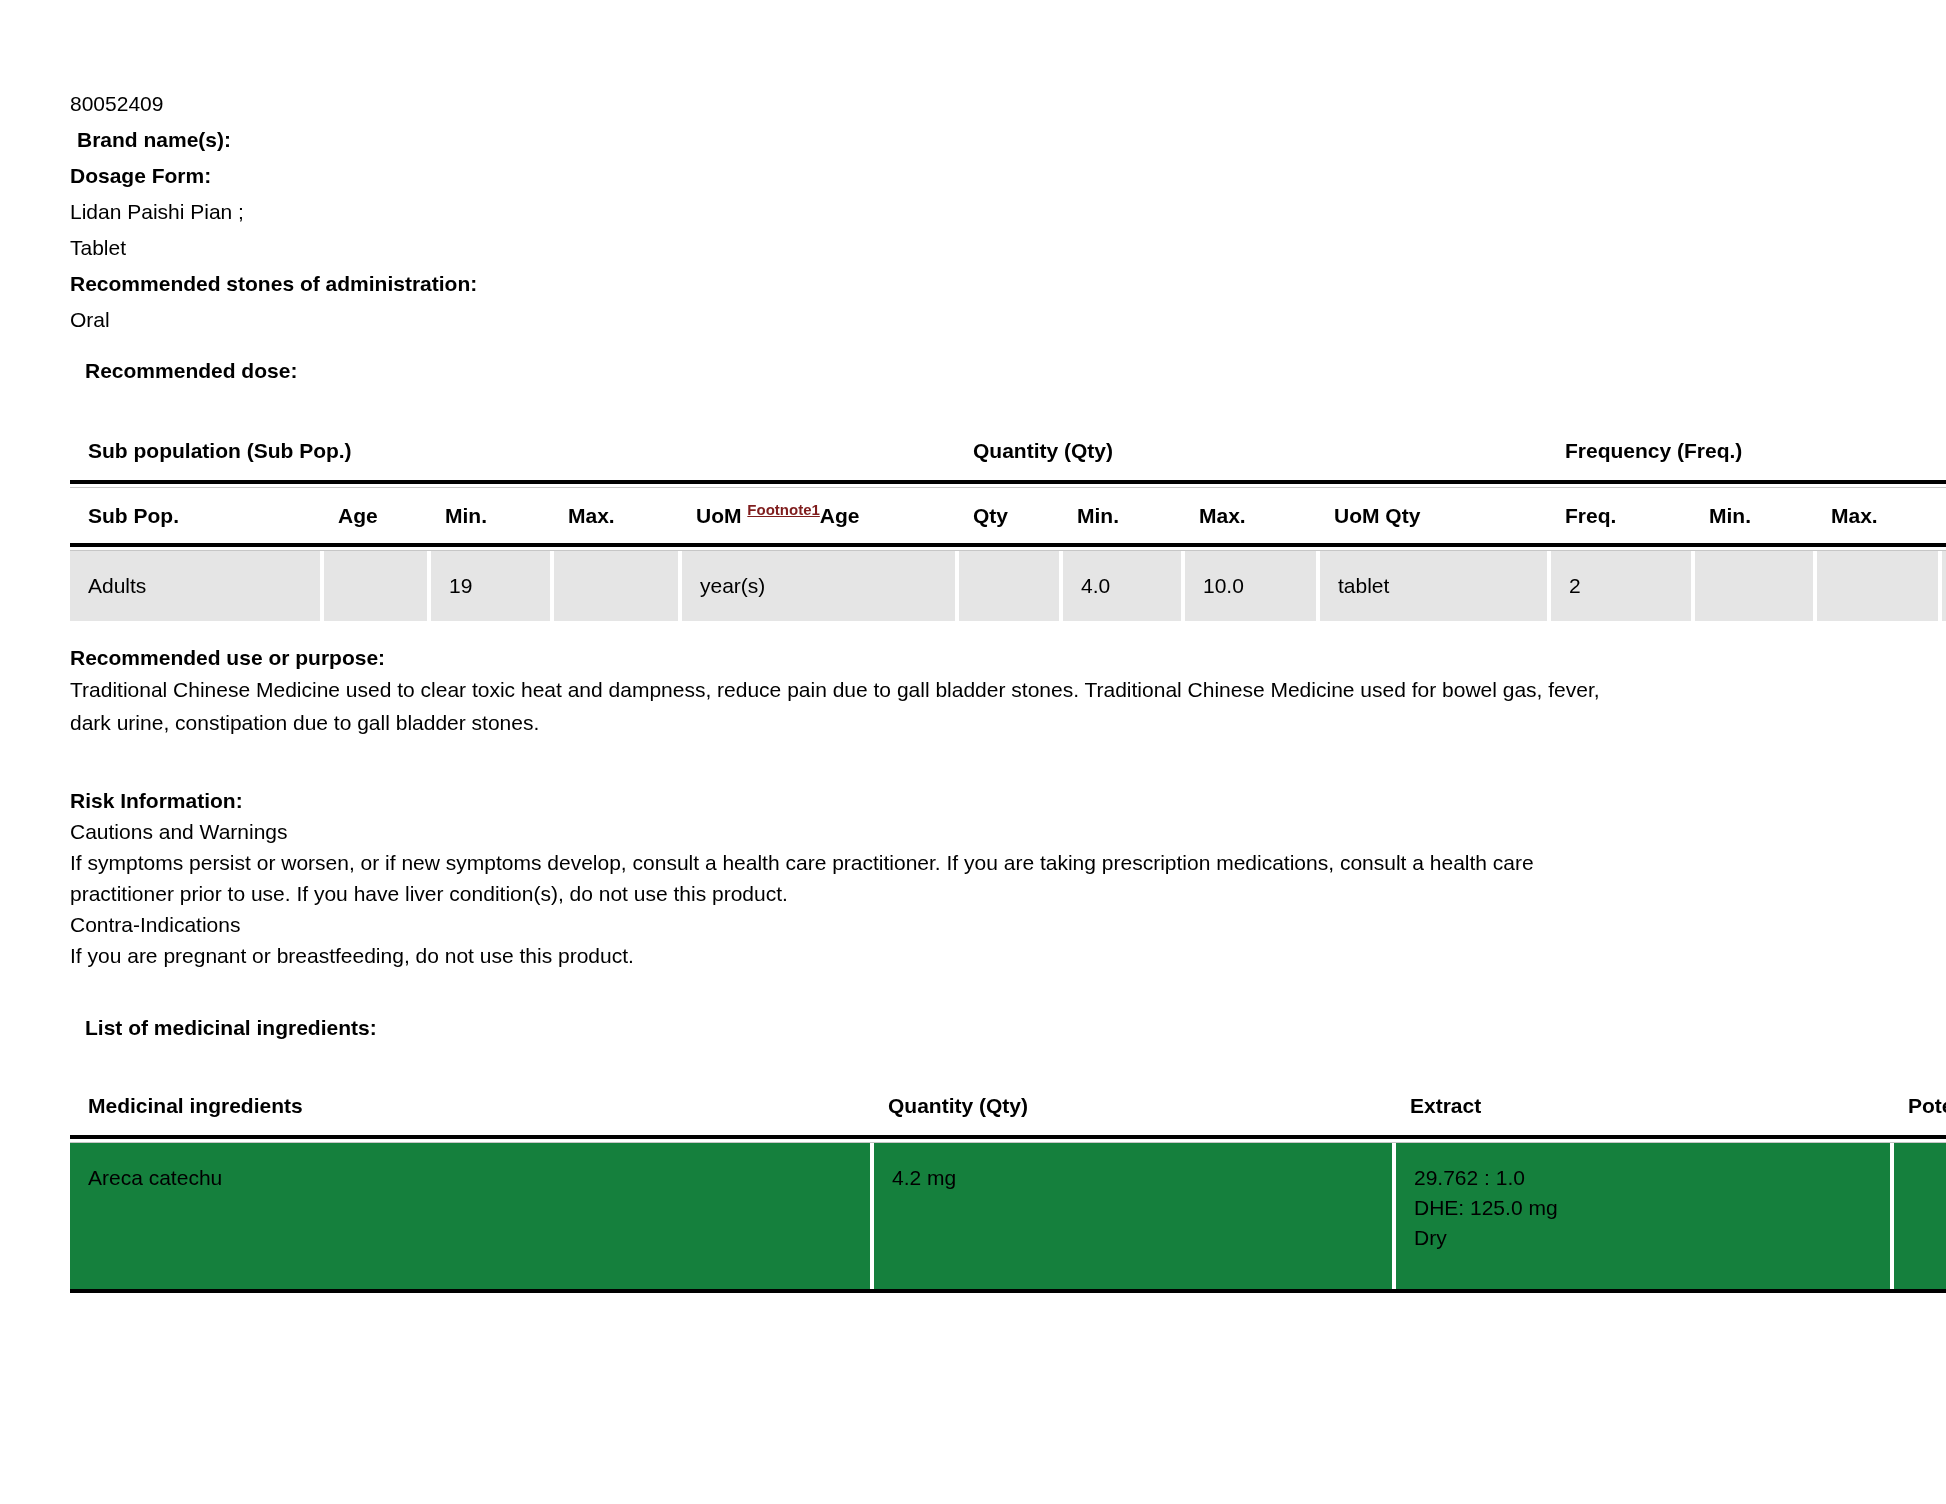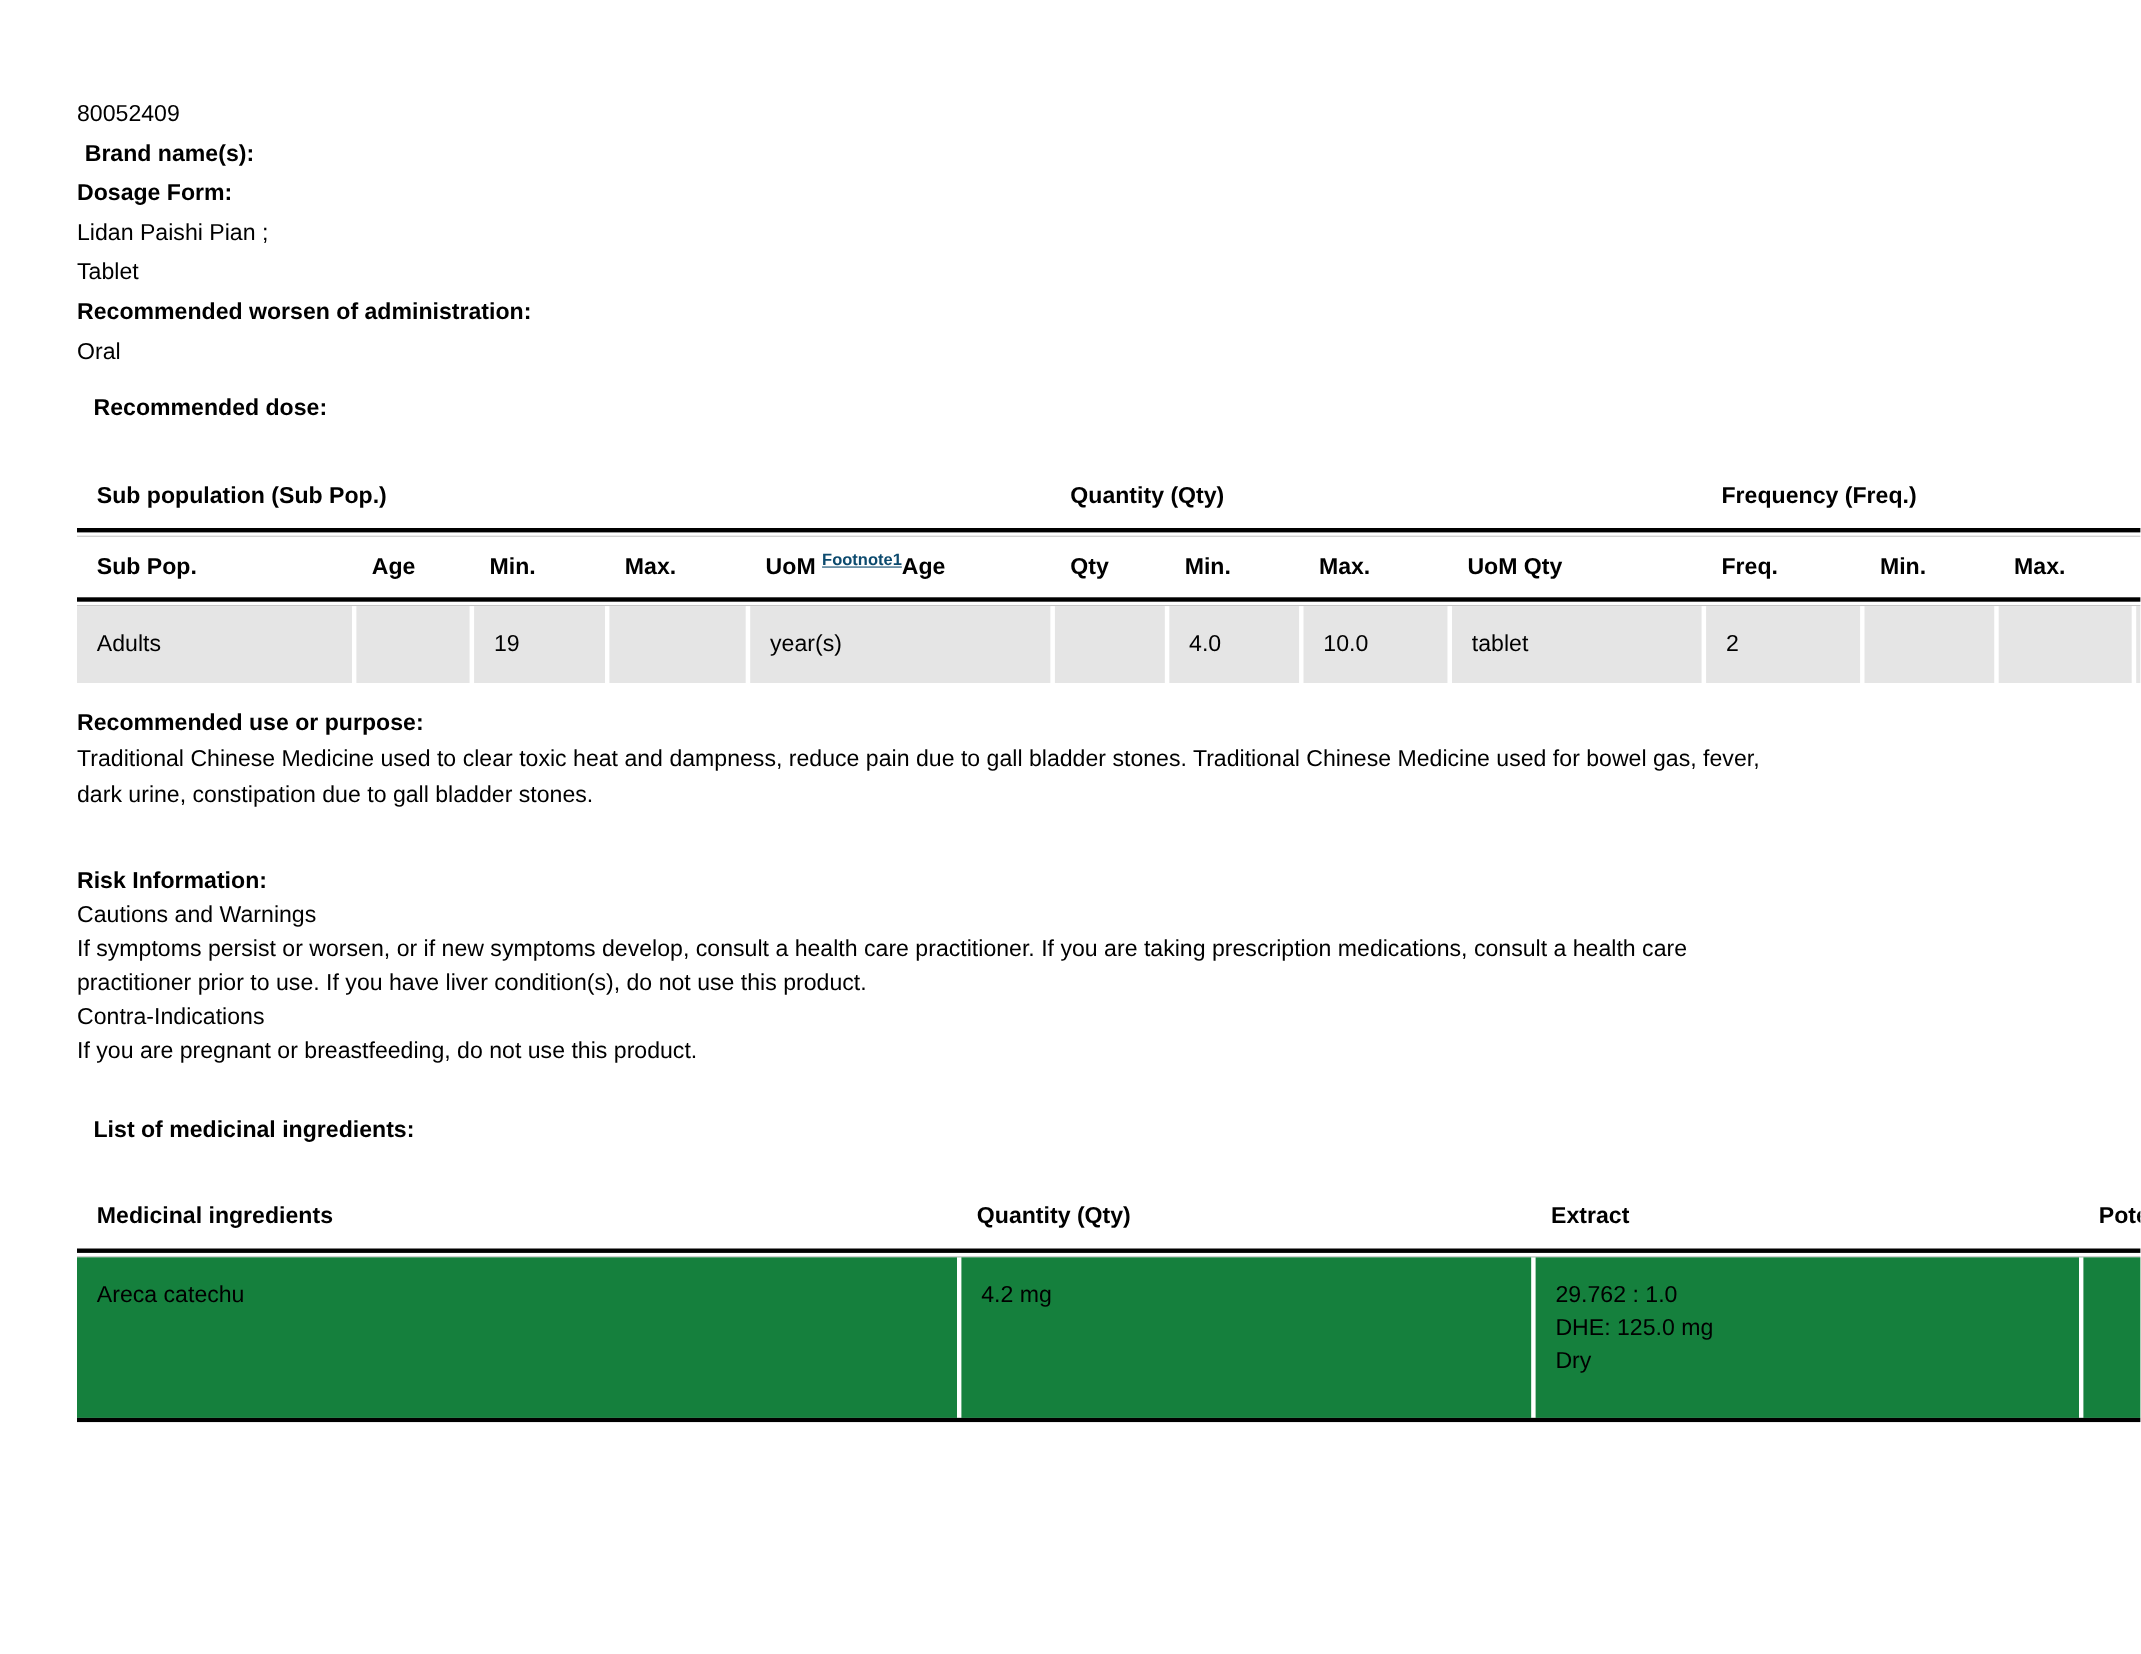--- a/index.html
+++ b/index.html
@@ -20,21 +20,21 @@
   
   .tbl-clip{width:1876px;overflow:hidden;}
   .dose-grid{display:grid;grid-template-columns:250px 107px 123px 128px 277px 104px 122px 135px 231px 144px 122px 125px 162px;width:2030px;}
   .grp-row{grid-column:1/14;display:grid;grid-template-columns:885px 592px 553px;}
   .grp-cell{font-weight:bold;padding:8px 0 14px 18px;line-height:30px;}
   .rule-row{grid-column:1/14;}
   .hdr-cell{font-weight:bold;padding:13px 4px 12px 18px;line-height:30px;white-space:nowrap;}
   .data-cell{background:#e5e5e5;height:70px;display:flex;align-items:center;padding-left:18px;box-sizing:border-box;}
   .data-cell + .data-cell{border-left:4px solid #ffffff;}
   sup.fn{font-size:15px;vertical-align:super;line-height:0;}
-  .fn-link{color:#0c4a6e;text-decoration:underline;font-weight:bold;cursor:pointer;}
+  .fn-link{color:#7f1d1d;text-decoration:underline;font-weight:bold;cursor:pointer;}
   
   .para{max-width:1560px;line-height:33px;margin:0;}
   .risk-line{line-height:31px;}
   .risk-para{max-width:1560px;line-height:31px;}
   
   .ing-grid{display:grid;grid-template-columns:800px 522px 498px 280px;width:2100px;}
   .ing-hdr{font-weight:bold;padding:12px 4px 14px 18px;line-height:30px;white-space:nowrap;}
   .ing-cell{background:#15803d;min-height:146px;padding:20px 4px 0 18px;box-sizing:border-box;line-height:30px;}
   .ing-cell + .ing-cell{border-left:4px solid #ffffff;}
   .ing-rule{grid-column:1/5;}
@@ -49,21 +49,21 @@
 <body>
 
 <div class="page">
 
   <div>
     <div class="info-line">80052409</div>
     <div class="info-line b indent-sm">Brand name(s):</div>
     <div class="info-line b">Dosage Form:</div>
     <div class="info-line">Lidan Paishi Pian ;</div>
     <div class="info-line">Tablet</div>
-    <div class="info-line b">Recommended worsen of administration:</div>
+    <div class="info-line b">Recommended stones of administration:</div>
     <div class="info-line">Oral</div>
   </div>
 
   <div class="section-heading sub-indent mt18">Recommended dose:</div>
 
   <div class="tbl-clip mt42">
     <div class="dose-grid">
       <div class="grp-row">
         <div class="grp-cell">Sub population (Sub Pop.)</div>
         <div class="grp-cell">Quantity (Qty)</div>

